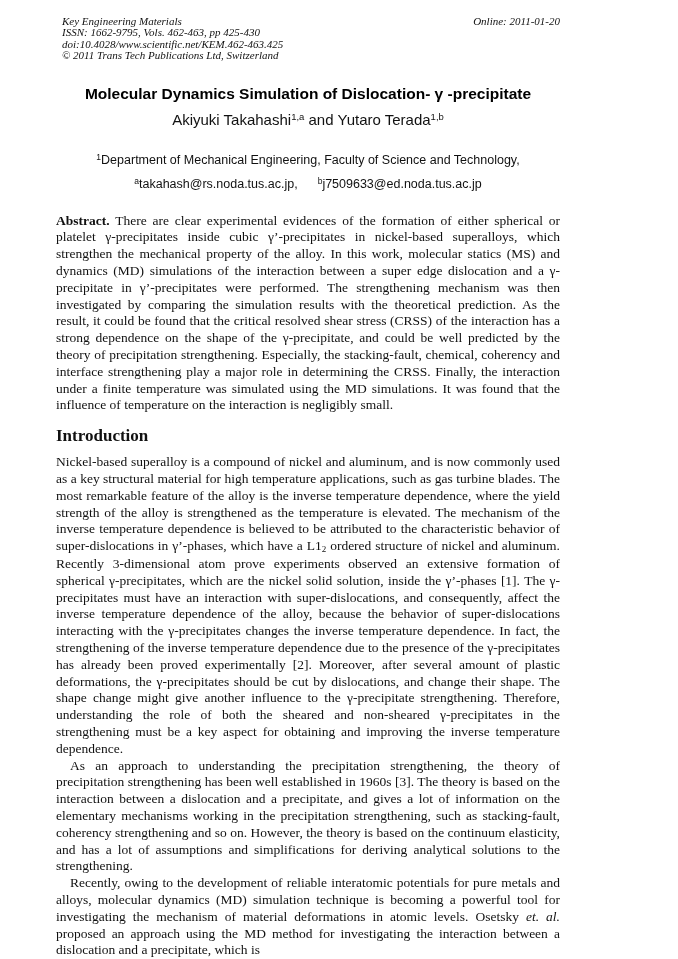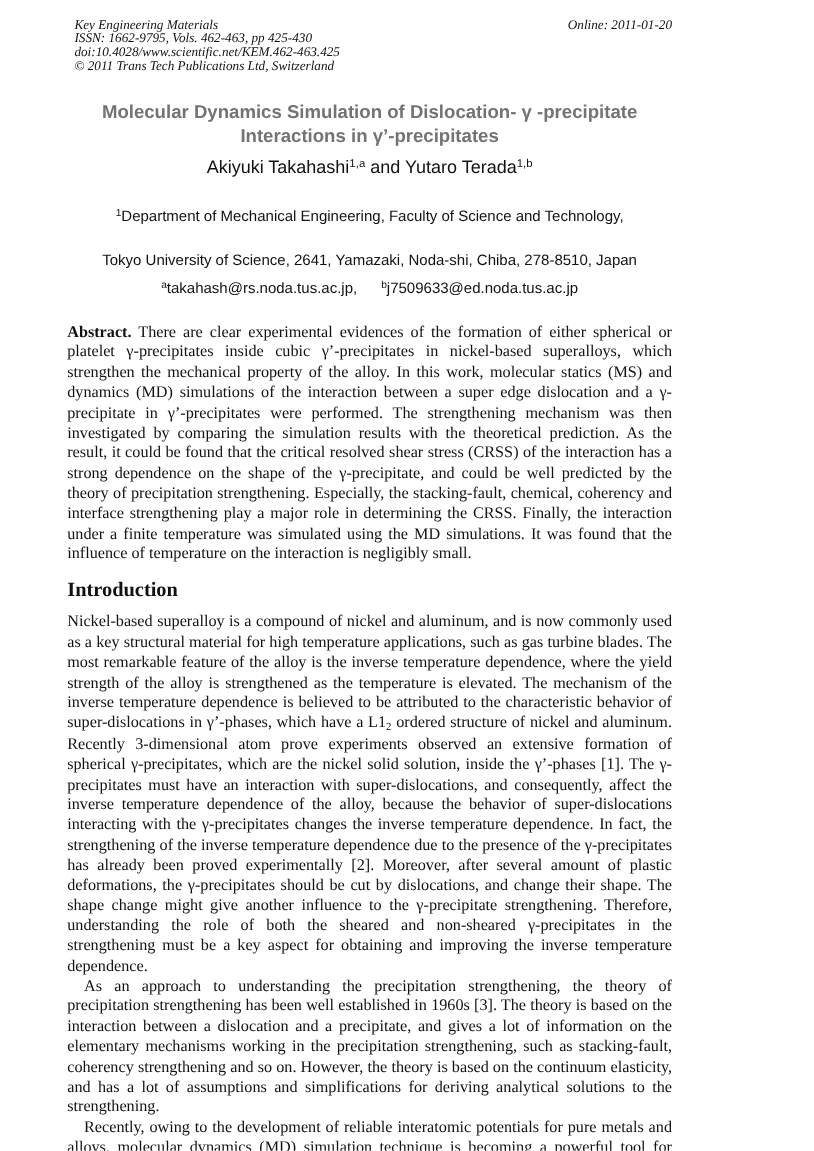--- a/index.html
+++ b/index.html
@@ -35,21 +35,21 @@
   .header-right { white-space: nowrap; }
 
   
   .title-block {
     margin-top: 22px;
     text-align: center;
     font-family: "Liberation Sans", "DejaVu Sans", sans-serif;
     font-weight: bold;
     font-size: 15.5px;
     line-height: 20px;
-    color: #737373;
+    color: #000000;
   }
 
   .authors {
     margin-top: 6px;
     text-align: center;
     font-family: "Liberation Sans", "DejaVu Sans", sans-serif;
     font-size: 15px;
     line-height: 20px;
   }
   .authors sup {
@@ -129,28 +129,26 @@
       <div>Key Engineering Materials</div>
       <div>ISSN: 1662-9795, Vols. 462-463, pp 425-430</div>
       <div>doi:10.4028/www.scientific.net/KEM.462-463.425</div>
       <div>© 2011 Trans Tech Publications Ltd, Switzerland</div>
     </div>
     <div class="header-right">Online: 2011-01-20</div>
   </div>
 
   <div class="title-block">
     <div>Molecular Dynamics Simulation of Dislocation- γ -precipitate</div>
-    <div>Interactions in γ’-precipitates</div>
   </div>
 
   <div class="authors"><span>Akiyuki Takahashi</span><sup>1,a</sup><span> and </span><span>Yutaro Terada</span><sup>1,b</sup></div>
 
   <div class="affil"><sup>1</sup><span>Department of Mechanical Engineering, Faculty of Science and Technology,</span></div>
 
-  <div class="affil">Tokyo University of Science, 2641, Yamazaki, Noda-shi, Chiba, 278-8510, Japan</div>
 
   <div class="emails"><sup>a</sup><span class="email-a">takahash@rs.noda.tus.ac.jp,</span><sup>b</sup><span>j7509633@ed.noda.tus.ac.jp</span></div>
 
 
   <p class="abstract"><b>Abstract.</b><span> There are clear experimental evidences of the formation of either spherical or platelet γ-precipitates inside cubic γ’-precipitates in nickel-based superalloys, which strengthen the mechanical property of the alloy. In this work, molecular statics (MS) and dynamics (MD) simulations of the interaction between a super edge dislocation and a γ-precipitate in γ’-precipitates were performed. The strengthening mechanism was then investigated by comparing the simulation results with the theoretical prediction. As the result, it could be found that the critical resolved shear stress (CRSS) of the interaction has a strong dependence on the shape of the γ-precipitate, and could be well predicted by the theory of precipitation strengthening. Especially, the stacking-fault, chemical, coherency and interface strengthening play a major role in determining the CRSS. Finally, the interaction under a finite temperature was simulated using the MD simulations. It was found that the influence of temperature on the interaction is negligibly small.</span></p>
 
   <div class="section-heading">Introduction</div>
 
   <p class="body-para first-para"><span>Nickel-based superalloy is a compound of nickel and aluminum, and is now commonly used as a key structural material for high temperature applications, such as gas turbine blades. The most remarkable feature of the alloy is the inverse temperature dependence, where the yield strength of the alloy is strengthened as the temperature is elevated. The mechanism of the inverse temperature dependence is believed to be attributed to the characteristic behavior of super-dislocations in γ’-phases, which have a L1</span><sub>2</sub><span> ordered structure of nickel and aluminum. Recently 3-dimensional atom prove experiments observed an extensive formation of spherical γ-precipitates, which are the nickel solid solution, inside the γ’-phases [1]. The γ-precipitates must have an interaction with super-dislocations, and consequently, affect the inverse temperature dependence of the alloy, because the behavior of super-dislocations interacting with the γ-precipitates changes the inverse temperature dependence. In fact, the strengthening of the inverse temperature dependence due to the presence of the γ-precipitates has already been proved experimentally [2]. Moreover, after several amount of plastic deformations, the γ-precipitates should be cut by dislocations, and change their shape. The shape change might give another influence to the γ-precipitate strengthening. Therefore, understanding the role of both the sheared and non-sheared γ-precipitates in the strengthening must be a key aspect for obtaining and improving the inverse temperature dependence.</span></p>
 

